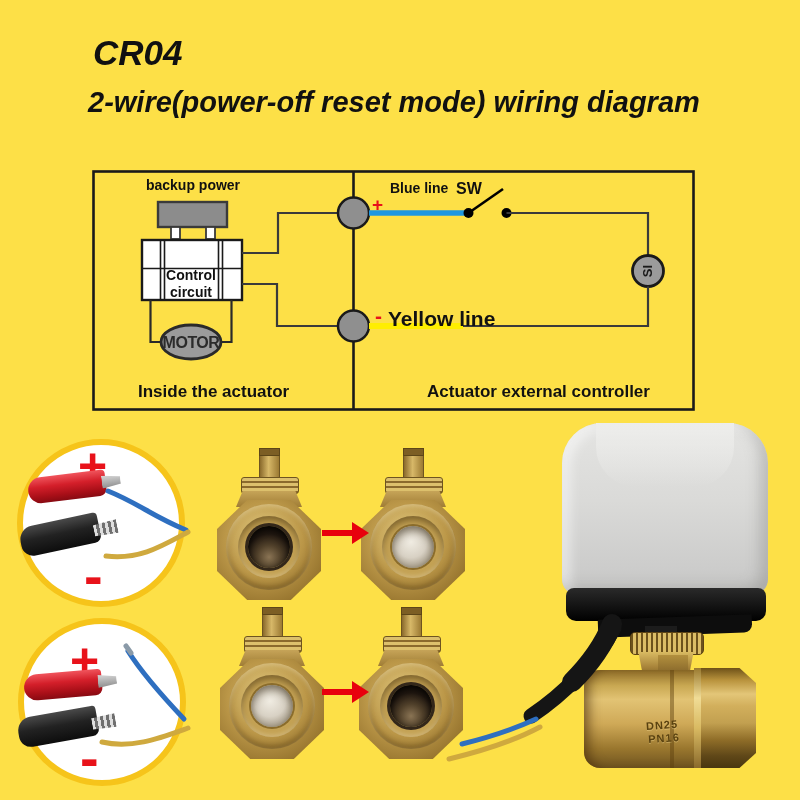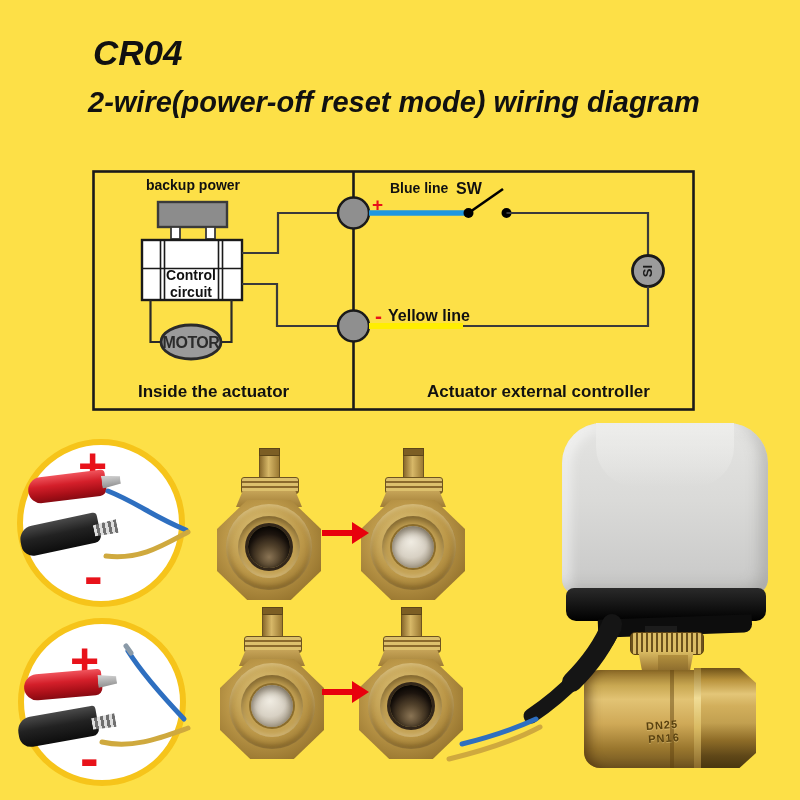--- a/index.html
+++ b/index.html
@@ -16,21 +16,21 @@
   .backup{left:133px;top:177px;width:120px;text-align:center;font-size:14px;}
   .ctrl1{left:160px;top:244px;width:62px;text-align:center;font-size:14px;margin-top:23px;}
   .ctrl2{left:160px;top:272px;width:62px;text-align:center;font-size:14px;margin-top:12px;}
   .motor{left:161px;top:334px;width:60px;text-align:center;font-size:16px;letter-spacing:-0.5px;color:#2b2b2b;}
   .inside{left:138px;top:382px;font-size:17px;}
   .external{left:427px;top:382px;font-size:17px;}
   .plus-d{left:372px;top:194px;font-size:19px;color:#e8121a;}
   .blueline{left:390px;top:180px;font-size:14px;}
   .sw{left:456px;top:180px;font-size:16px;text-align:right;}
   .minus-d{left:375px;top:304px;font-size:21px;color:#e8121a;}
-  .yellowline{left:388px;top:307px;font-size:16px;}
+  .yellowline{left:388px;top:307px;font-size:21px;}
   .si{left:633px;top:256px;width:30px;height:30px;line-height:30px;text-align:center;
       font-size:13px;transform:rotate(-90deg);color:#1a1a1a;}
 
   
   .ring{position:absolute;width:156px;height:156px;border-radius:50%;border:6px solid #f6c41a;background:#fff;}
   .big-plus{position:absolute;font-weight:bold;color:#e8121a;font-size:50px;line-height:40px;}
   .big-minus{position:absolute;font-weight:bold;color:#e8121a;font-size:56px;line-height:20px;}
   .jaw-red{position:absolute;width:78px;height:26px;border-radius:13px 4px 7px 13px;
      background:linear-gradient(180deg,#f0545c 0%,#d41f2a 38%,#a90f18 75%,#870a12 100%);}
   .jaw-red .nose{position:absolute;right:-15px;top:6px;width:19px;height:13px;

